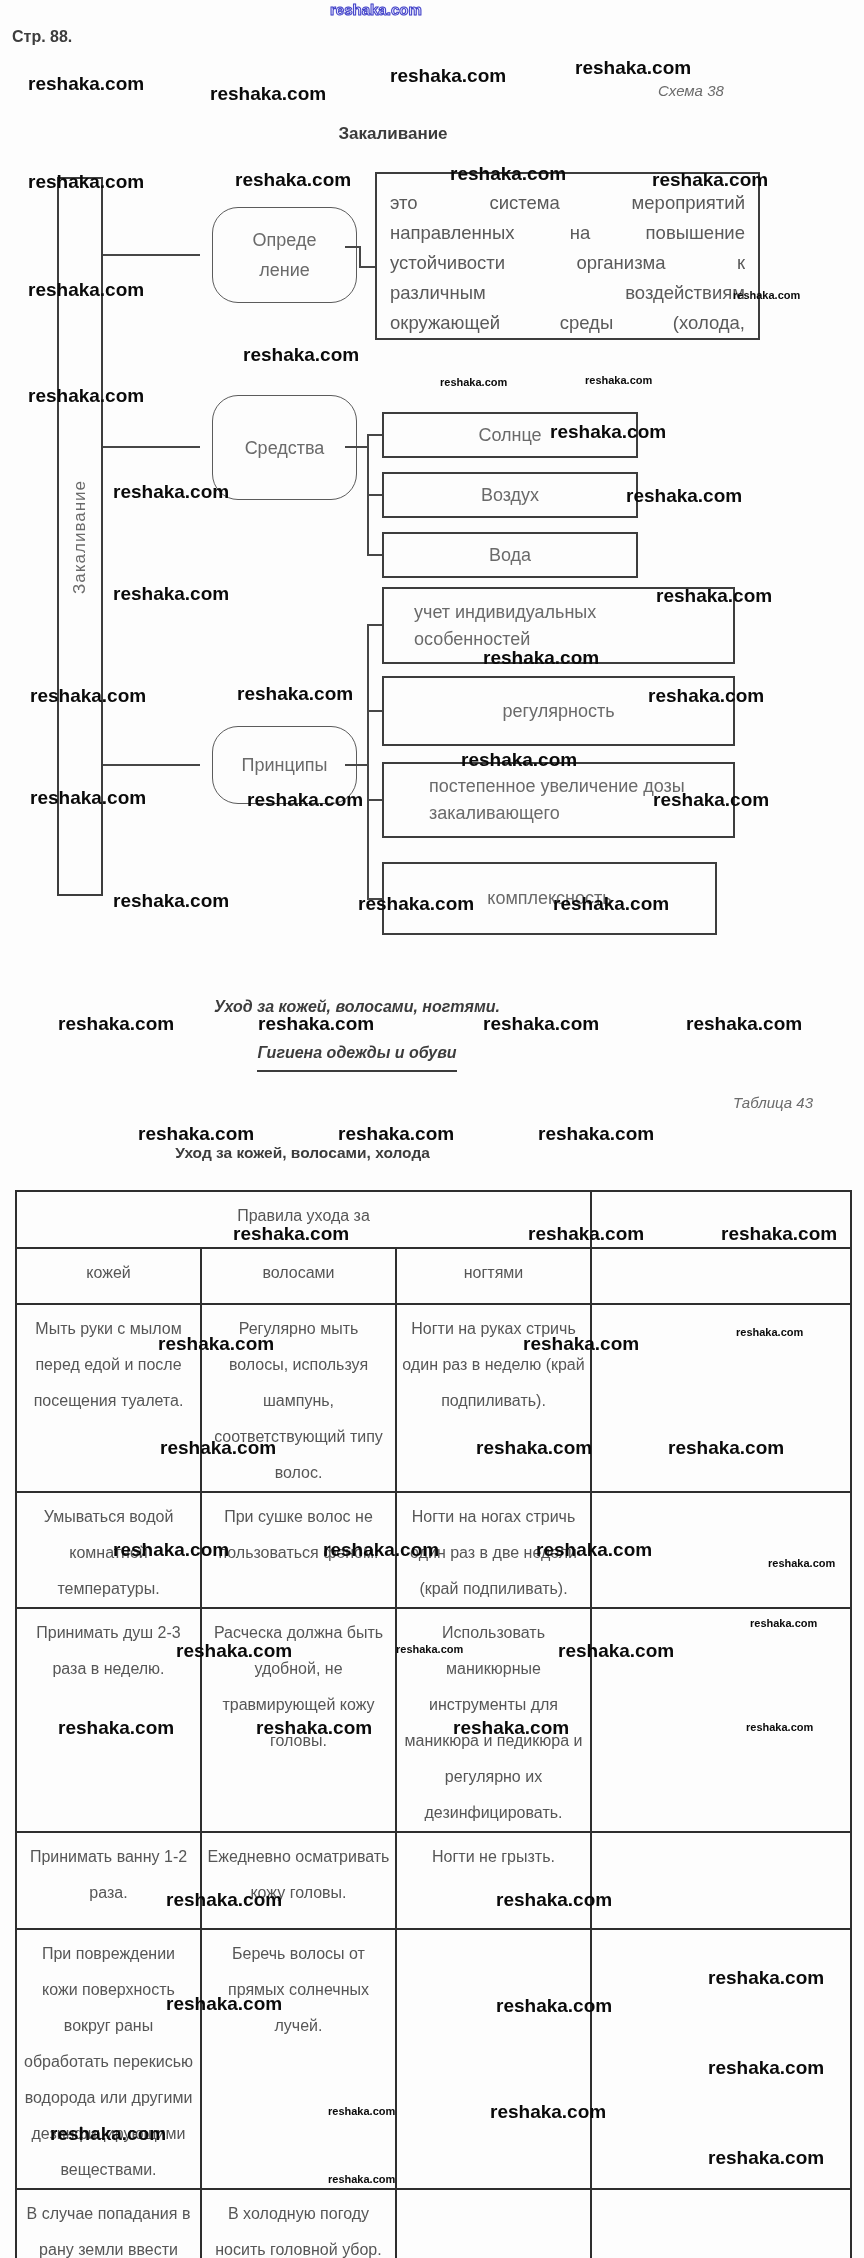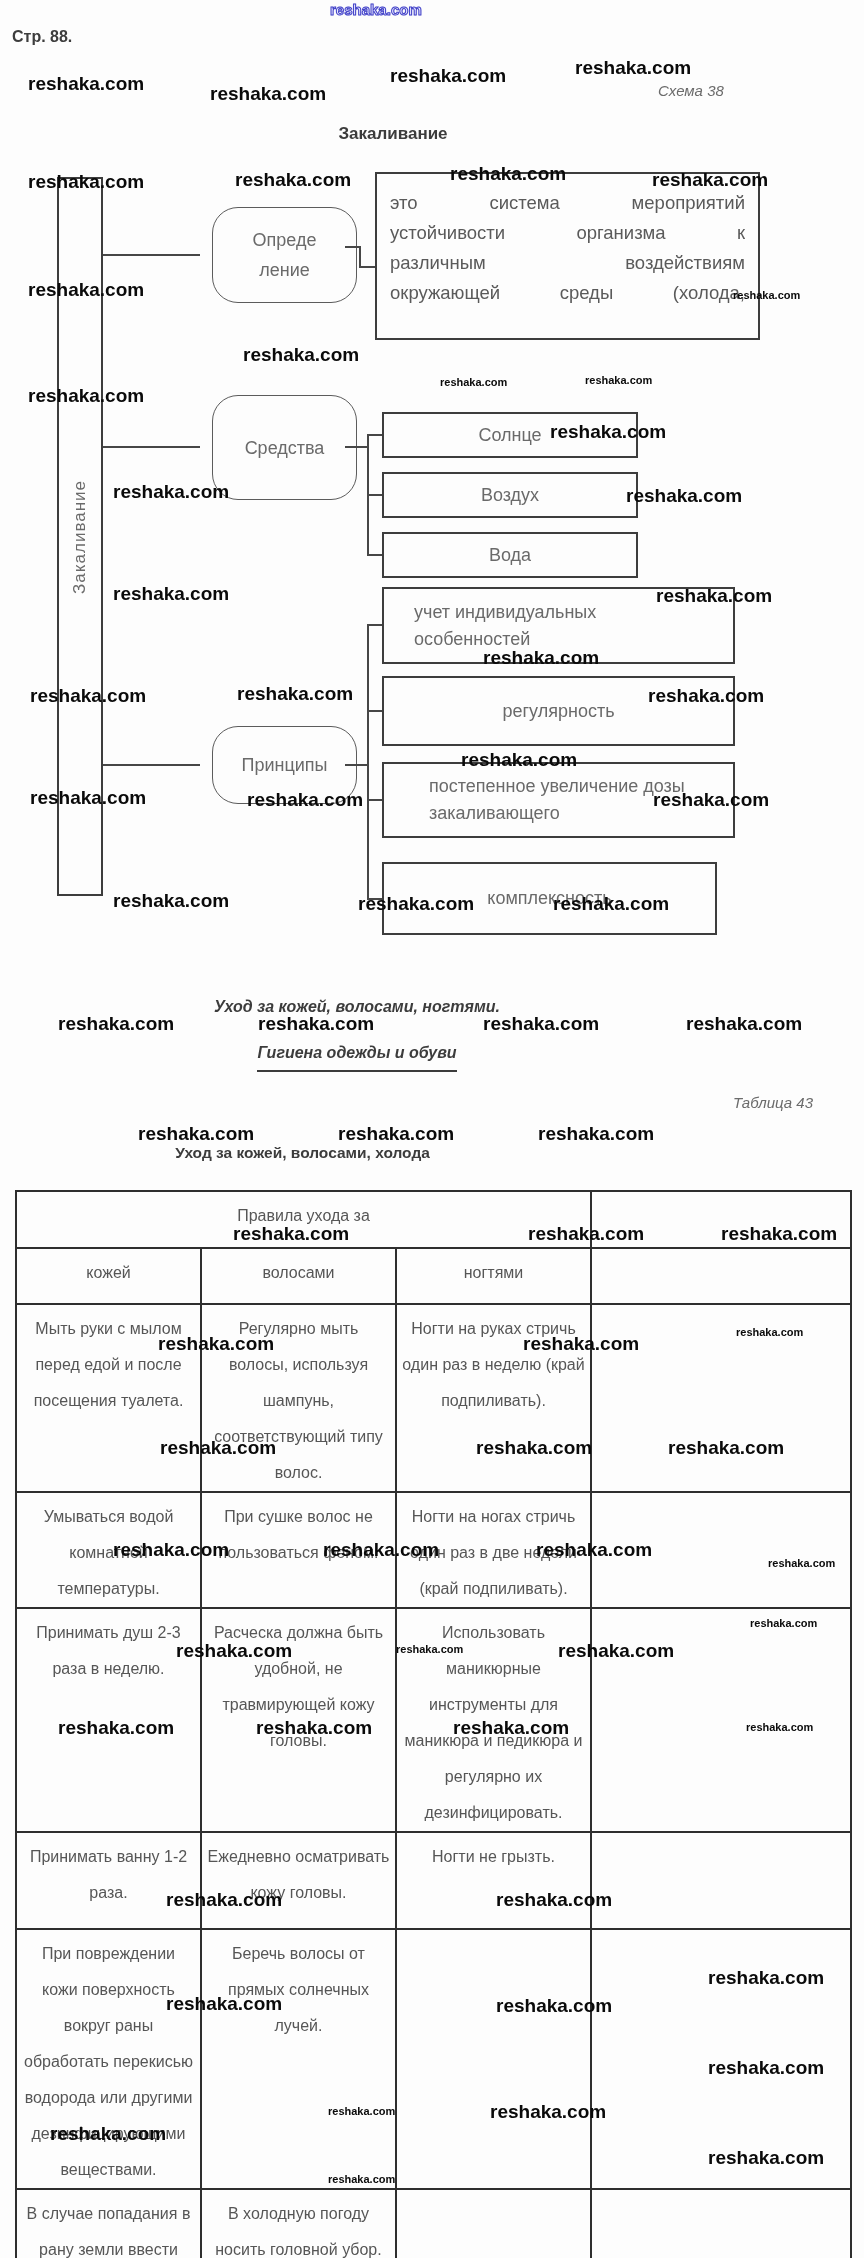--- a/index.html
+++ b/index.html
@@ -65,20 +65,21 @@
       <div>Опреде</div>
       <div>ление</div>
     </div>
 
     <div class="conn" style="left:345px;top:246px;width:16px;height:2px;"></div>
     <div class="conn" style="left:359px;top:246px;width:2px;height:22px;"></div>
     <div class="conn" style="left:359px;top:266px;width:16px;height:2px;"></div>
 
     <div class="defbox" style="left:375px;top:172px;width:385px;height:168px;">
       <div class="jline">это система мероприятий</div>
+      <div class="jline">направленных на повышение</div>
       <div class="jline">устойчивости организма к</div>
       <div class="jline">различным воздействиям</div>
       <div class="jline">окружающей среды (холода,</div>
     </div>
 
     <div class="bubble" style="left:200px;top:395px;width:145px;height:105px;">
       <div>Средства</div>
     </div>
     <div class="conn" style="left:345px;top:446px;width:24px;height:2px;"></div>
     <div class="conn" style="left:367px;top:434px;width:2px;height:122px;"></div>

